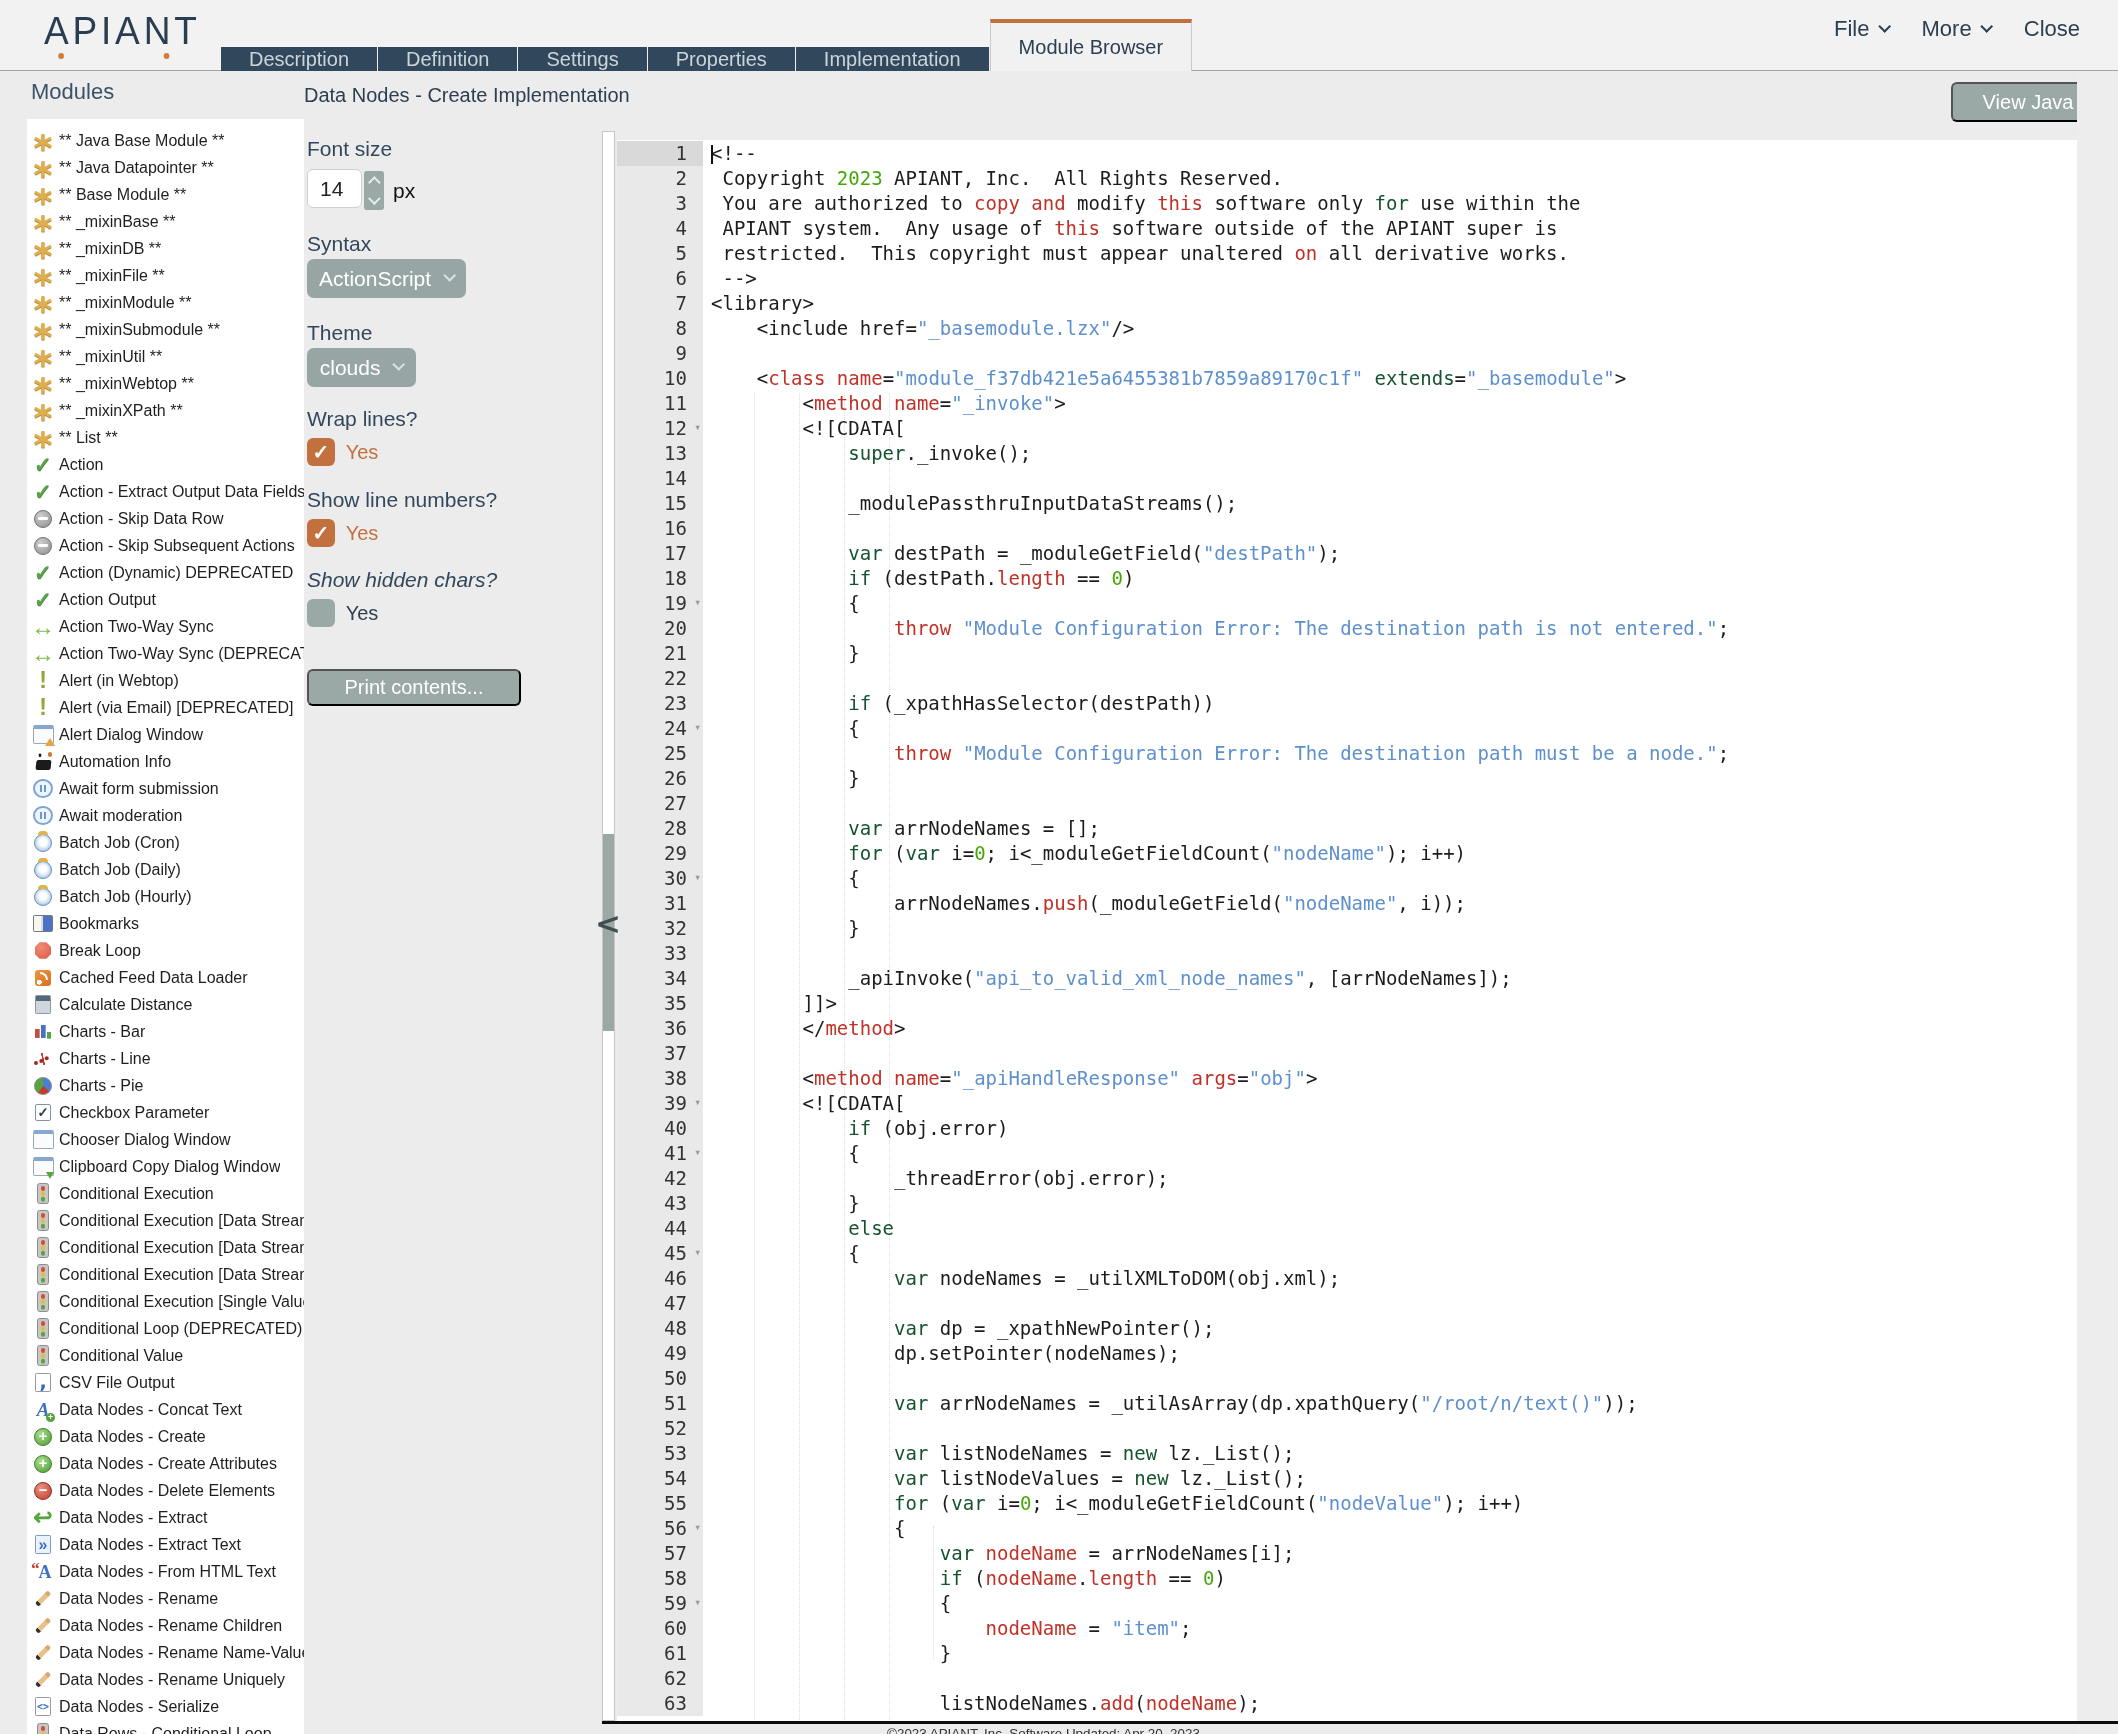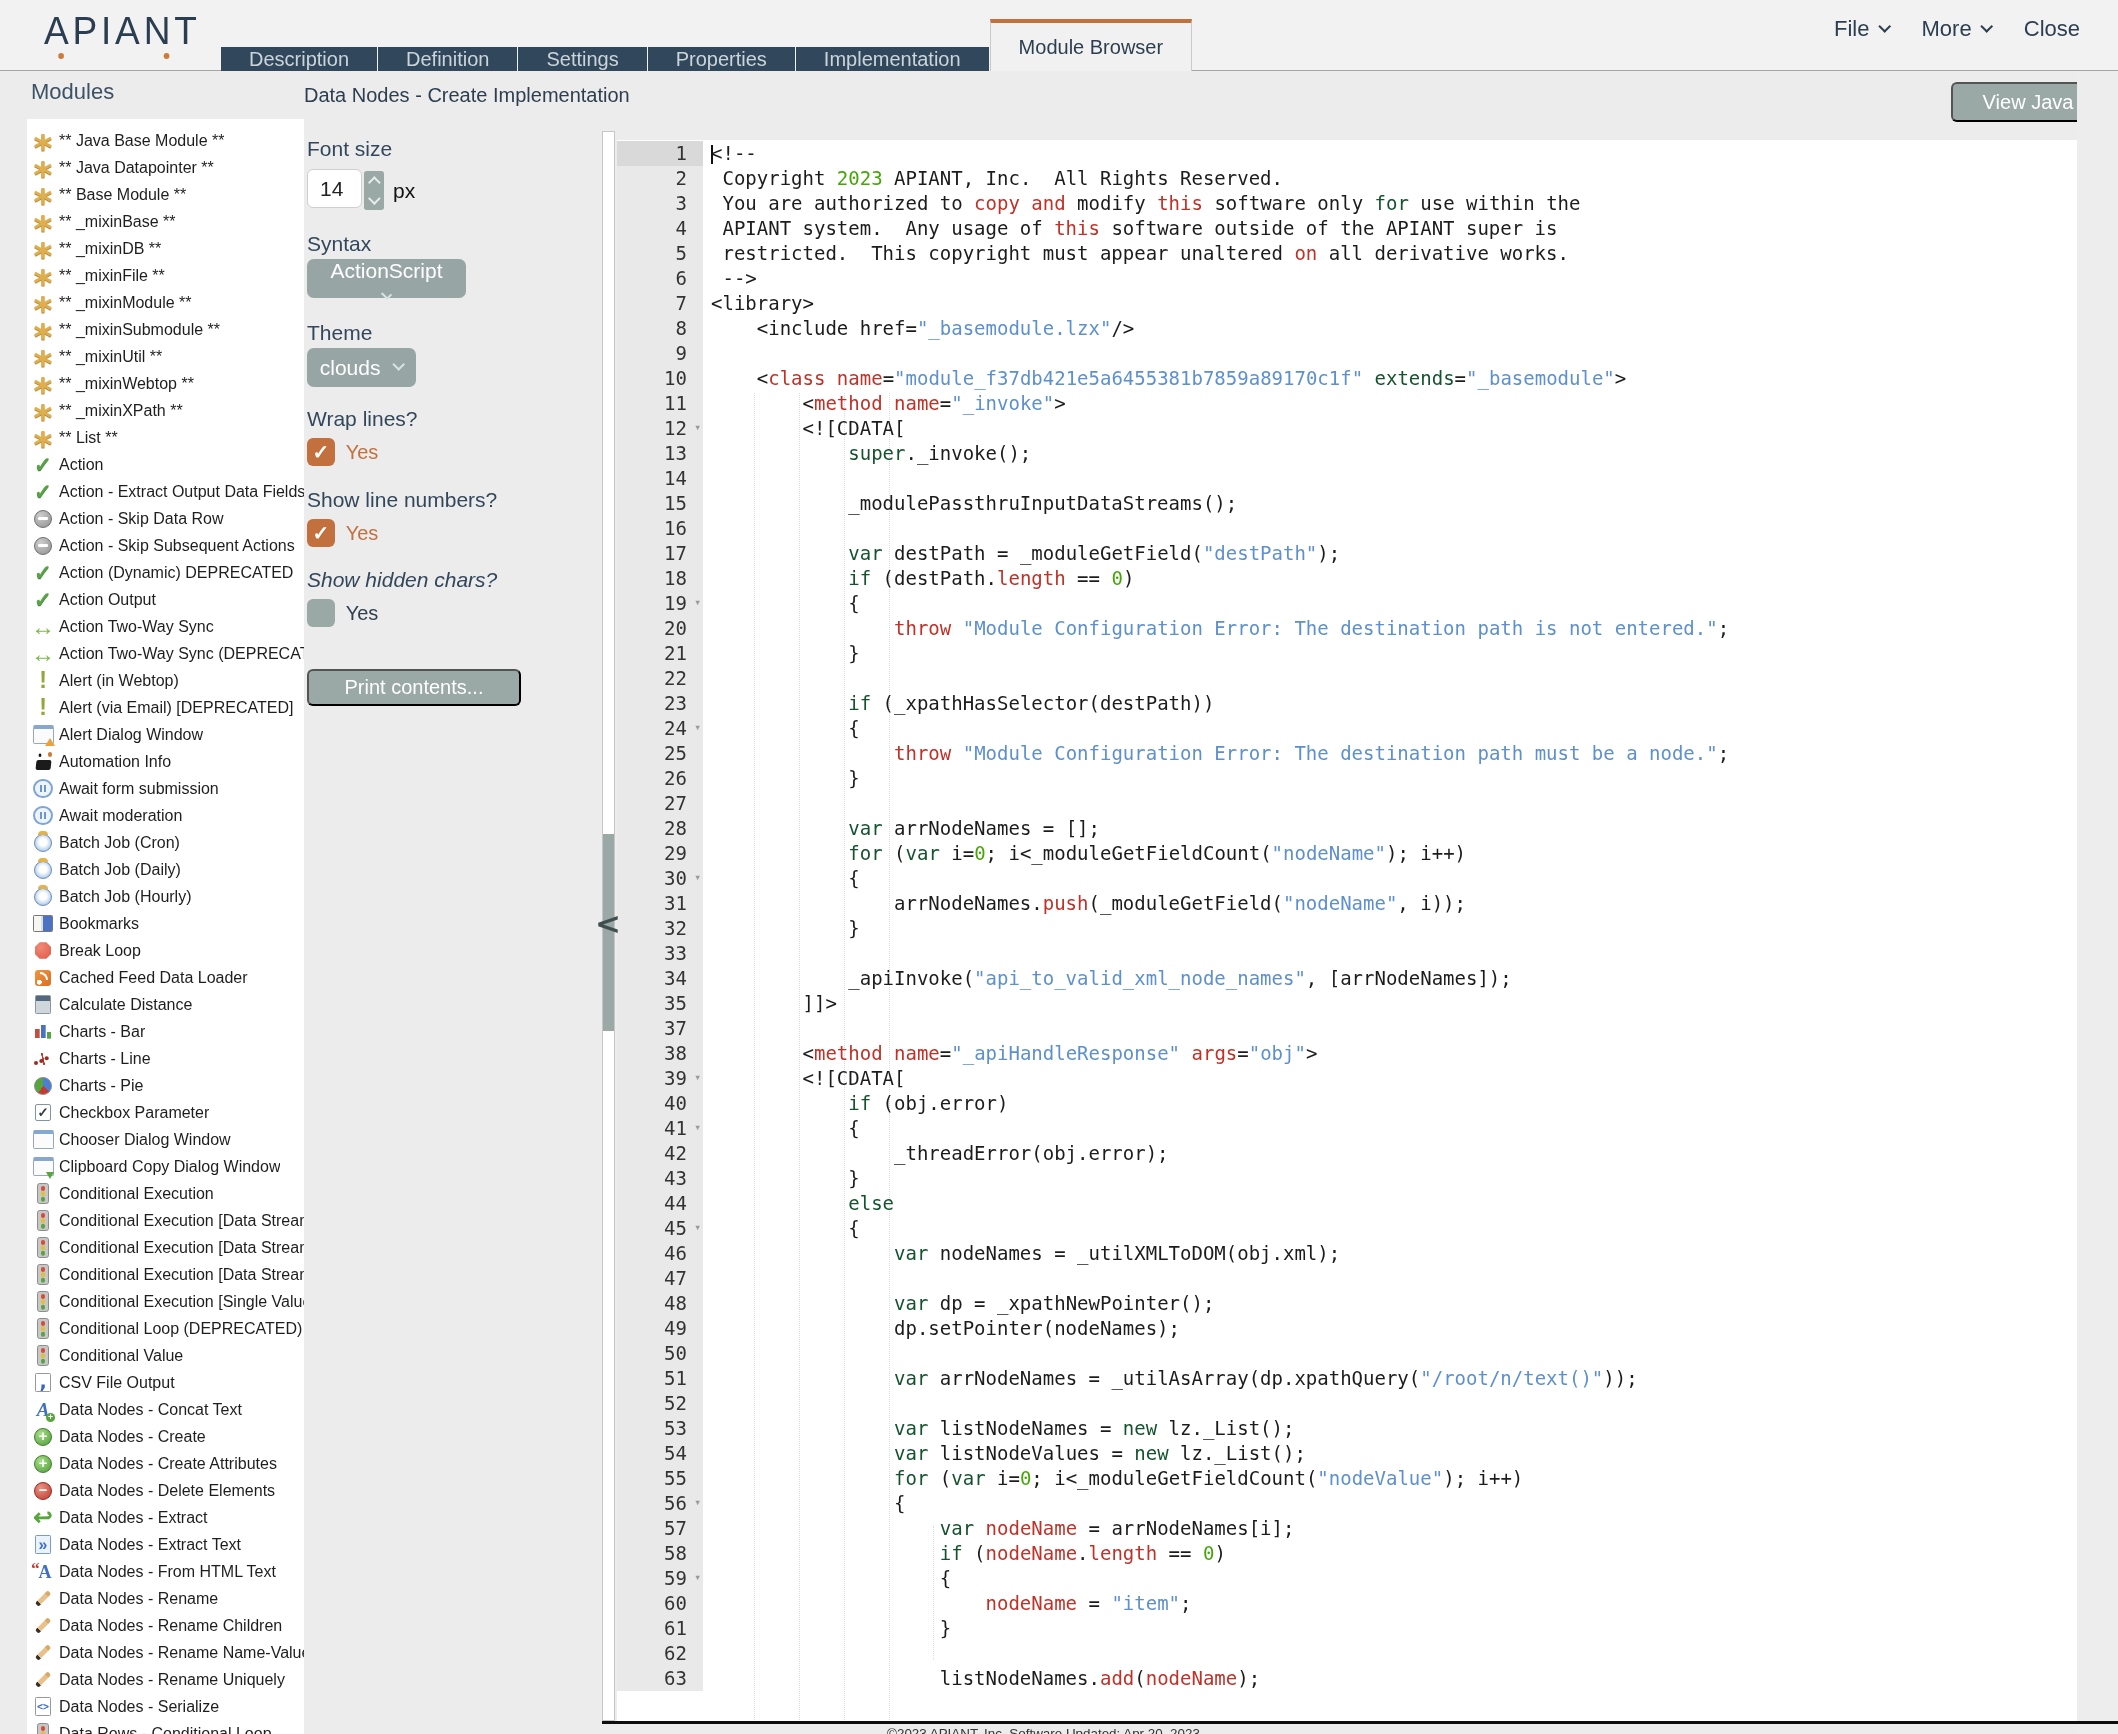--- a/index.html
+++ b/index.html
@@ -113,21 +113,21 @@
         font-family:"Liberation Sans",sans-serif;}
   .stepper{position:absolute;left:364px;top:171px;width:20px;height:39px;background:#9aa8a6;border-radius:2.7px;
         display:flex;flex-direction:column;align-items:center;justify-content:space-evenly;}
   .chev-up{width:6.7px;height:6.7px;border-left:2px solid #e6ecec;border-top:2px solid #e6ecec;transform:rotate(45deg);}
   .chev-dn{width:6.7px;height:6.7px;border-right:2px solid #e6ecec;border-bottom:2px solid #e6ecec;transform:rotate(45deg);}
   .px-unit{position:absolute;left:393px;top:179px;font-size:21px;color:#111;}
   .dd{position:absolute;height:39px;border-radius:6.7px;background:#97a6a4;color:#fff;font-size:21px;
       display:inline-flex;align-items:center;justify-content:center;gap:13.4px;}
   .dd .chev-dd{width:7.4px;height:7.4px;border-right:2.7px solid #d9e1e1;border-bottom:2.7px solid #d9e1e1;
       transform:rotate(45deg);margin-top:-5.3px;}
-  .dd-syntax{left:307px;top:259px;width:159px;flex-direction:column;}
+  .dd-syntax{left:307px;top:259px;width:159px;}
   .dd-theme{left:307px;top:348px;width:109px;}
   .cbrow{position:absolute;left:307px;display:flex;align-items:center;gap:10.7px;}
   .cb{width:28px;height:28px;border-radius:6px;background:#9aa8a6;display:inline-flex;
       align-items:center;justify-content:center;}
   .cb.checked{background:#c3703f;}
   .cb.checked::before{content:"✓";color:#fff;font-size:20px;font-weight:bold;}
   .yes{font-size:20px;color:#c3703f;}
   .yes.plain{color:#2f4050;}
   .btn{background:#9aa8a6;color:#fff;border-radius:6px;font-size:20px;display:flex;
        align-items:center;justify-content:center;position:absolute;}
@@ -532,20 +532,21 @@
         <div class="cl"><span class="gut">26</span><span class="ct"><span class="t-p">            }</span></span></div>
         <div class="cl"><span class="gut">27</span><span class="ct"></span></div>
         <div class="cl"><span class="gut">28</span><span class="ct"><span class="t-p">            </span><span class="t-k">var</span><span class="t-p"> arrNodeNames = [];</span></span></div>
         <div class="cl"><span class="gut">29</span><span class="ct"><span class="t-p">            </span><span class="t-k">for</span><span class="t-p"> (</span><span class="t-k">var</span><span class="t-p"> i=</span><span class="t-n">0</span><span class="t-p">; i&lt;_moduleGetFieldCount(</span><span class="t-str">"nodeName"</span><span class="t-p">); i++)</span></span></div>
         <div class="cl"><span class="gut">30<span class="fold">▾</span></span><span class="ct"><span class="t-p">            {</span></span></div>
         <div class="cl"><span class="gut">31</span><span class="ct"><span class="t-p">                arrNodeNames.</span><span class="t-s">push</span><span class="t-p">(_moduleGetField(</span><span class="t-str">"nodeName"</span><span class="t-p">, i));</span></span></div>
         <div class="cl"><span class="gut">32</span><span class="ct"><span class="t-p">            }</span></span></div>
         <div class="cl"><span class="gut">33</span><span class="ct"></span></div>
         <div class="cl"><span class="gut">34</span><span class="ct"><span class="t-p">            _apiInvoke(</span><span class="t-str">"api_to_valid_xml_node_names"</span><span class="t-p">, [arrNodeNames]);</span></span></div>
         <div class="cl"><span class="gut">35</span><span class="ct"><span class="t-p">        ]]&gt;</span></span></div>
+        <div class="cl"><span class="gut">36</span><span class="ct"><span class="t-p">        &lt;/</span><span class="t-s">method</span><span class="t-p">&gt;</span></span></div>
         <div class="cl"><span class="gut">37</span><span class="ct"></span></div>
         <div class="cl"><span class="gut">38</span><span class="ct"><span class="t-p">        &lt;</span><span class="t-s">method</span><span class="t-p"> </span><span class="t-s">name</span><span class="t-p">=</span><span class="t-str">"_apiHandleResponse"</span><span class="t-p"> </span><span class="t-s">args</span><span class="t-p">=</span><span class="t-str">"obj"</span><span class="t-p">&gt;</span></span></div>
         <div class="cl"><span class="gut">39<span class="fold">▾</span></span><span class="ct"><span class="t-p">        &lt;![CDATA[</span></span></div>
         <div class="cl"><span class="gut">40</span><span class="ct"><span class="t-p">            </span><span class="t-k">if</span><span class="t-p"> (obj.error)</span></span></div>
         <div class="cl"><span class="gut">41<span class="fold">▾</span></span><span class="ct"><span class="t-p">            {</span></span></div>
         <div class="cl"><span class="gut">42</span><span class="ct"><span class="t-p">                _threadError(obj.error);</span></span></div>
         <div class="cl"><span class="gut">43</span><span class="ct"><span class="t-p">            }</span></span></div>
         <div class="cl"><span class="gut">44</span><span class="ct"><span class="t-p">            </span><span class="t-k">else</span></span></div>
         <div class="cl"><span class="gut">45<span class="fold">▾</span></span><span class="ct"><span class="t-p">            {</span></span></div>
         <div class="cl"><span class="gut">46</span><span class="ct"><span class="t-p">                </span><span class="t-k">var</span><span class="t-p"> nodeNames = _utilXMLToDOM(obj.xml);</span></span></div>

